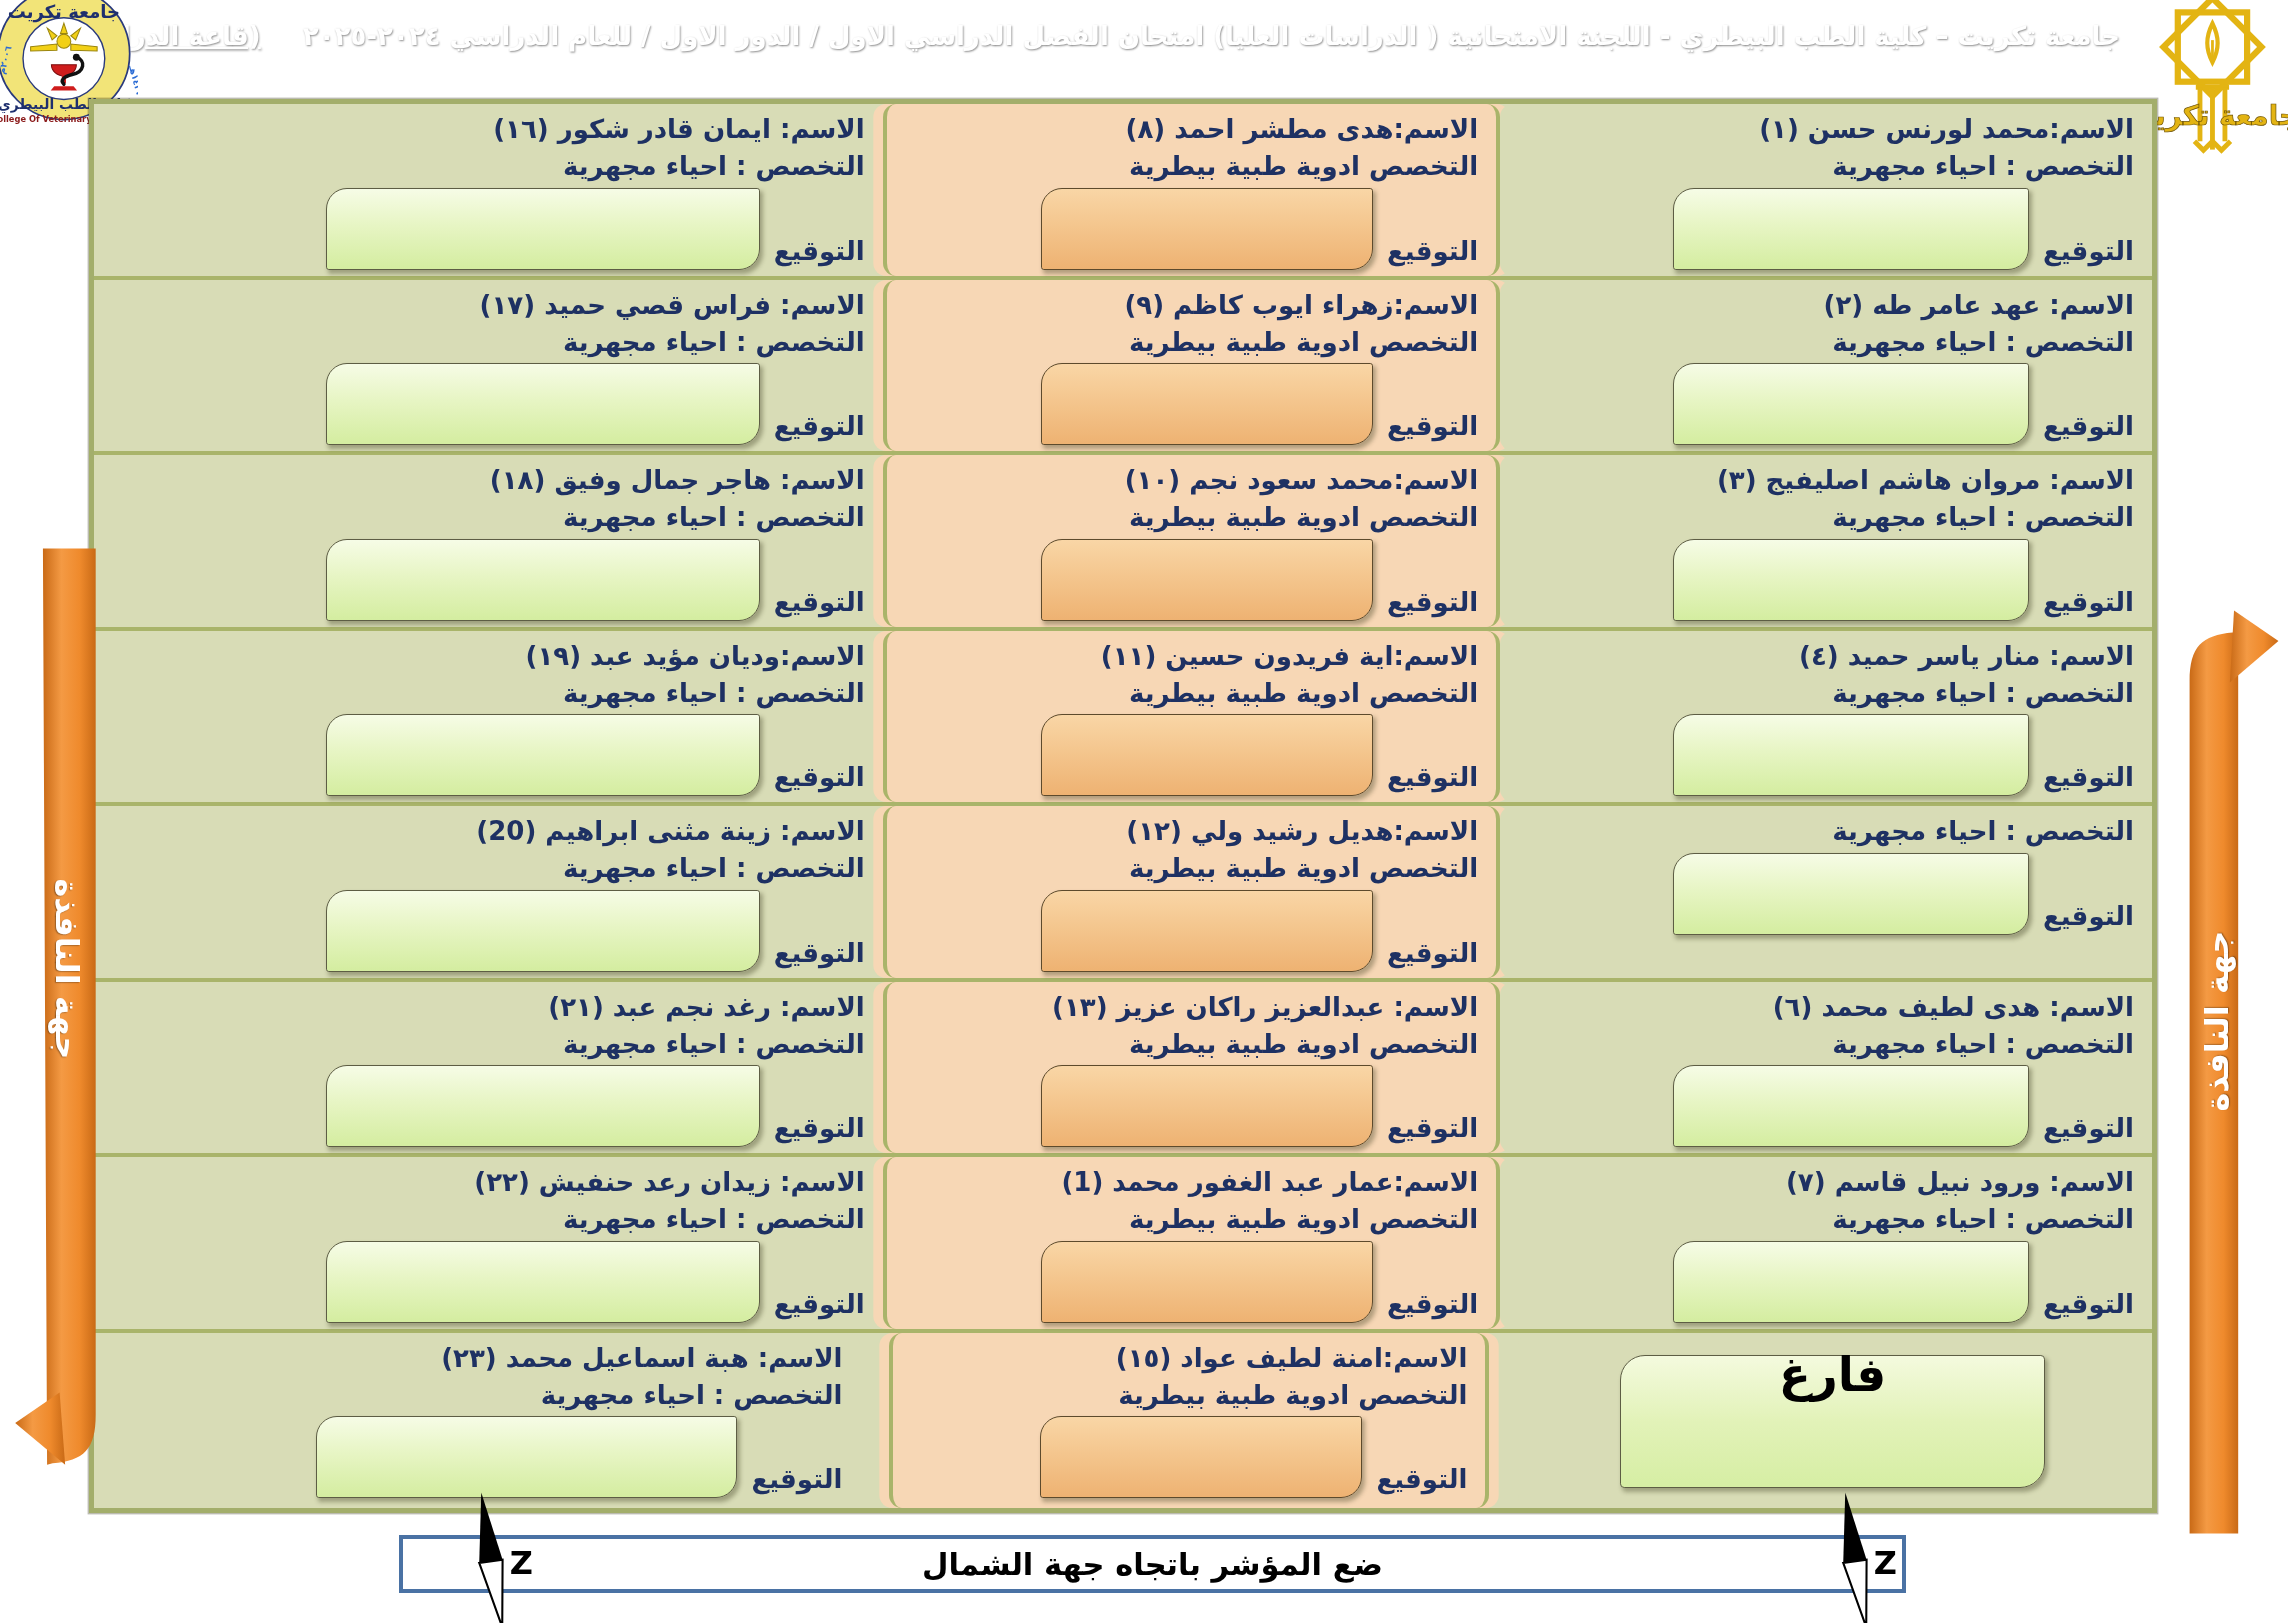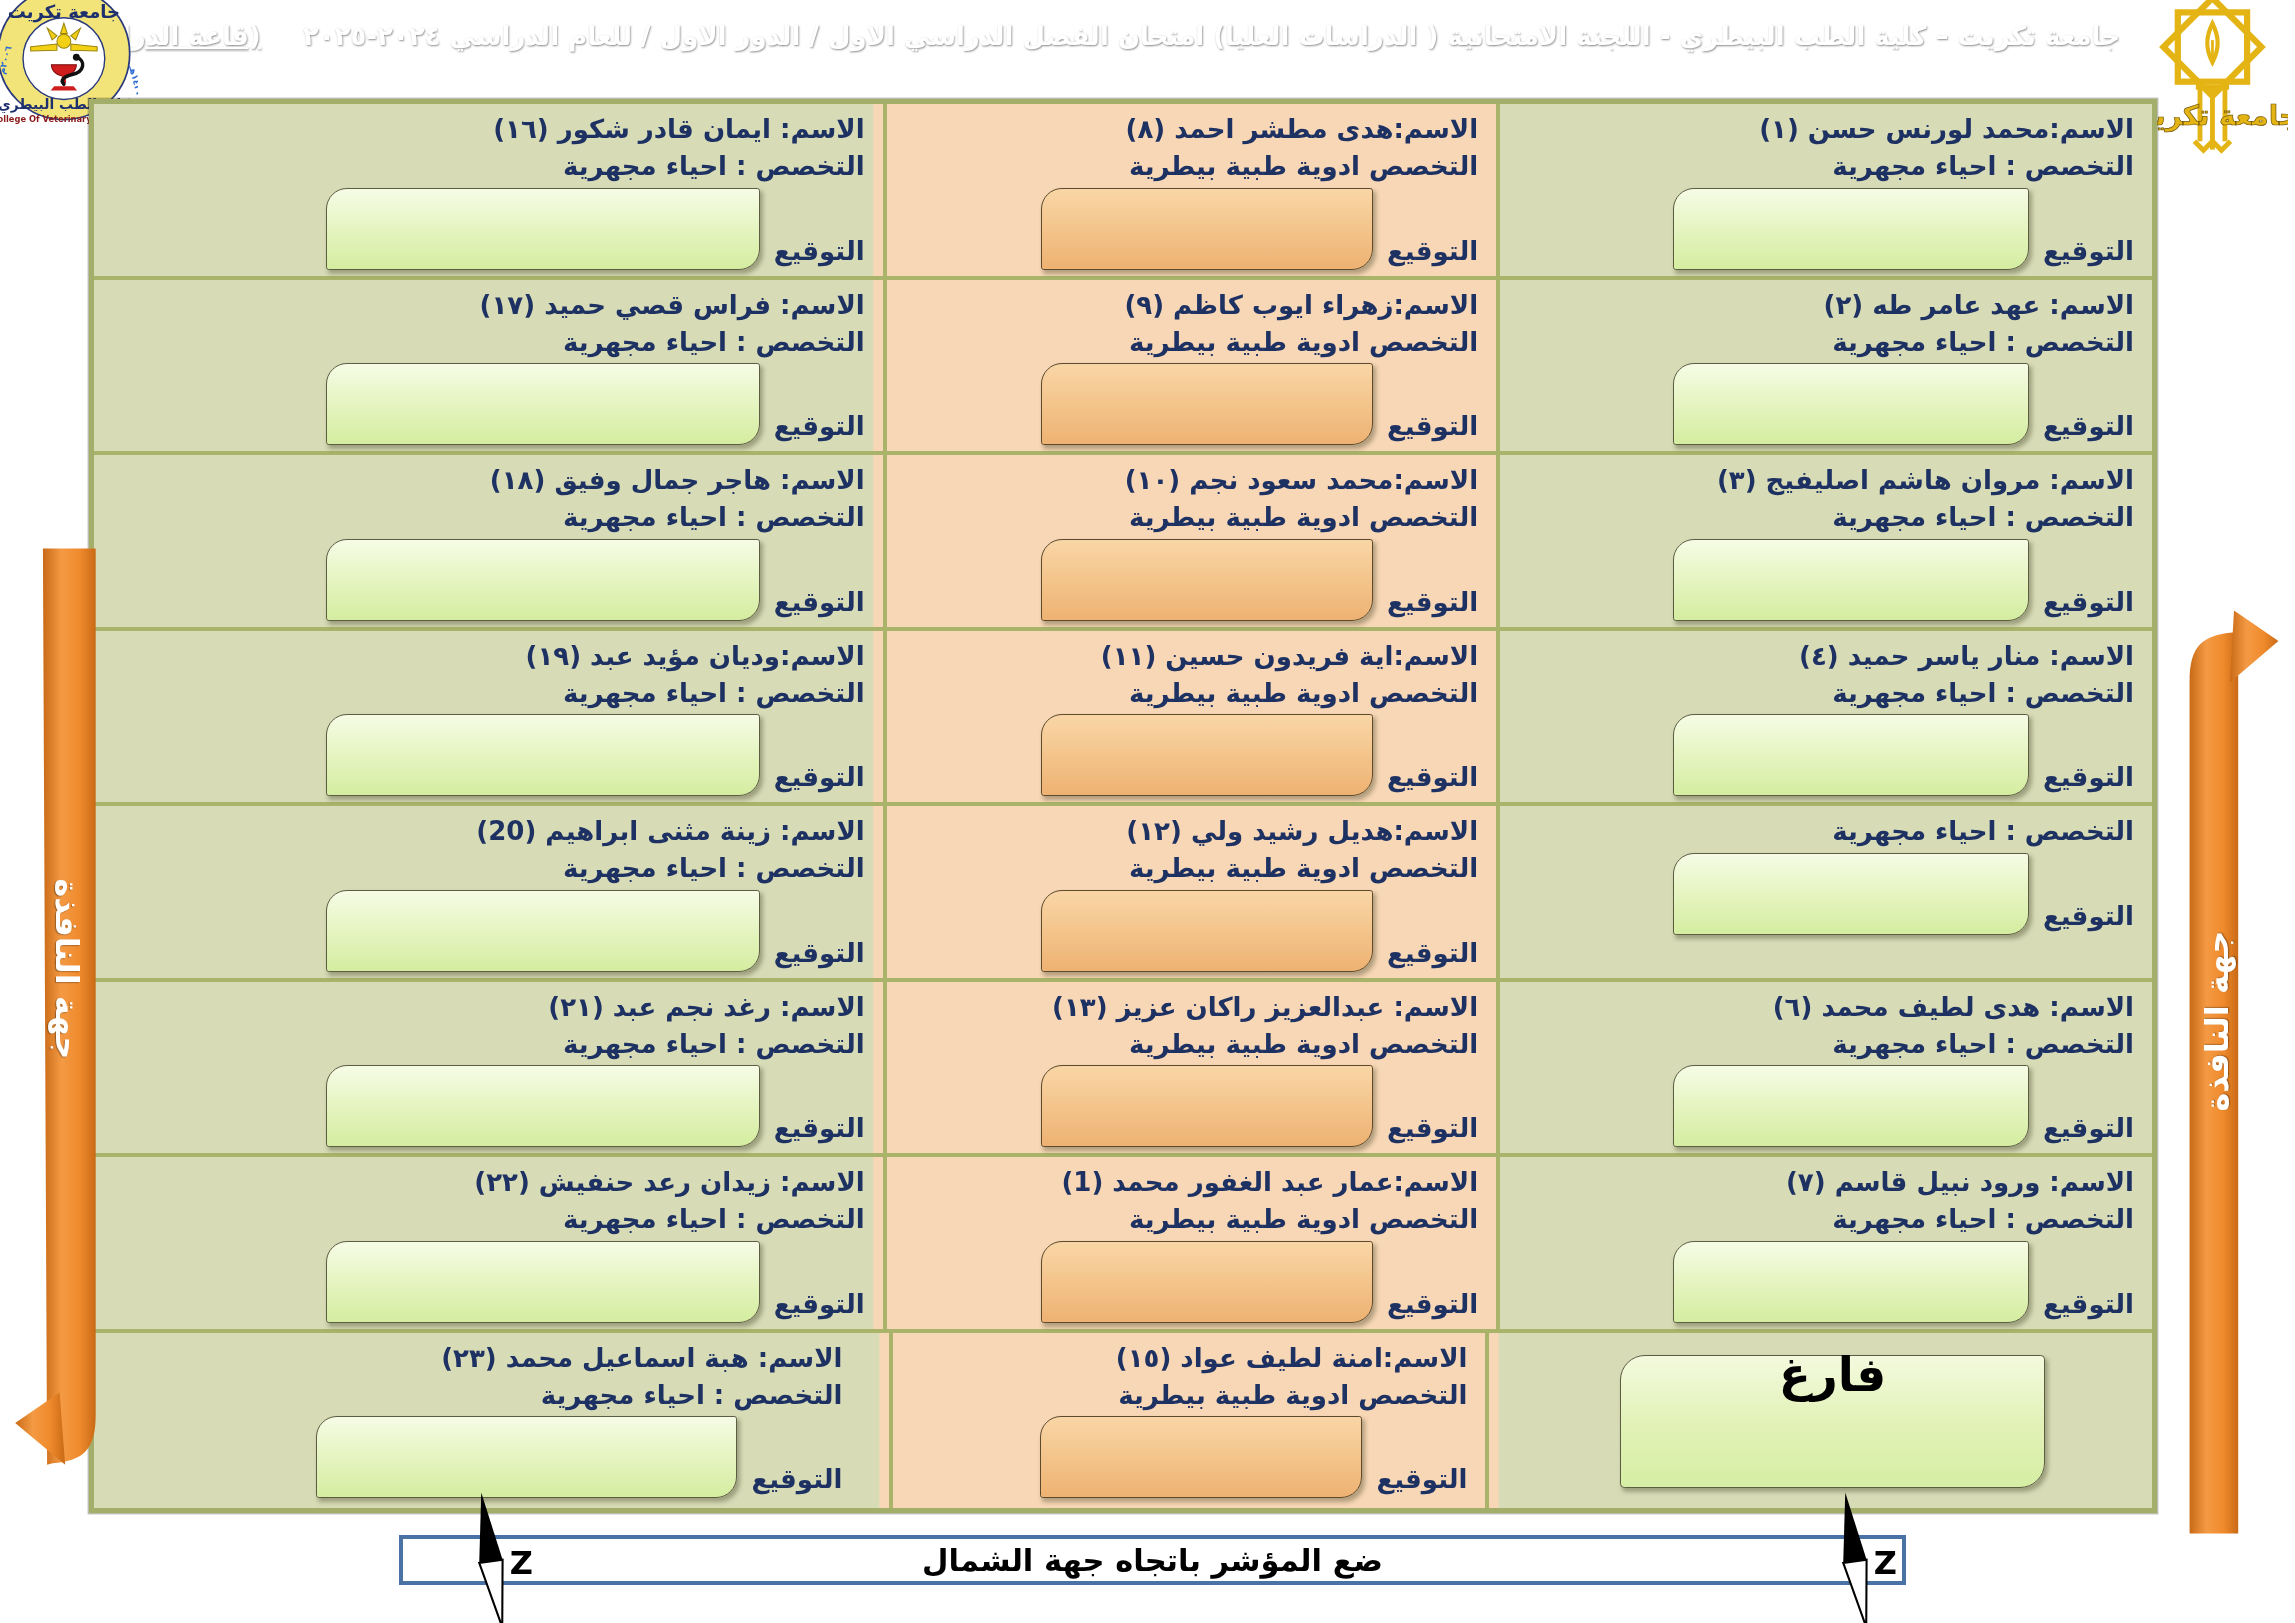--- a/index.html
+++ b/index.html
@@ -36,21 +36,21 @@
     box-sizing:border-box;border:5.6px solid var(--table-border);
     background:var(--sage);
     display:grid;grid-template-rows:repeat(8,1fr);
     box-shadow:0 0 0 1.4px rgba(60,60,30,.35);
   }
   .grid-row{display:grid;grid-template-columns:1142fr 894fr 944fr;border-bottom:4.2px solid var(--line);min-height:0;}
   .grid-row:last-child{border-bottom:none;gap:29px;}
   .cell{
     position:relative;box-sizing:border-box;min-width:0;min-height:0;
     padding:7px 18px 4.2px 12.5px;direction:rtl;
-    color:var(--navy);font-weight:bold;font-size:26px;line-height:37px;
+    color:var(--navy);font-weight:bold;font-size:26px;line-height:37px;border-radius:13px;
   }
   .cell.green{background:var(--sage);}
   .cell.peach{
     background:var(--peach);
     border-left:4.2px solid var(--line);border-right:4.2px solid var(--line);
     box-shadow:9.7px 0 0 var(--peach), -9.7px 0 0 var(--peach);
   }
   .name-line,.spec-line{white-space:nowrap;overflow:hidden;}
   .sig-row{display:flex;align-items:flex-end;gap:14px;margin-top:0;}
   .sig-label{flex:0 0 auto;}
@@ -81,21 +81,21 @@
   .banner svg{position:absolute;left:0;top:0;}
   .banner-label{
     position:absolute;left:50%;color:#fff;font-weight:bold;font-size:32px;white-space:nowrap;
     text-shadow:0.7px 1.4px 1.4px rgba(0,0,0,.35);
   }
   #banner-left .banner-label{top:44%;transform:translate(-50%,-50%) rotate(90deg);margin-left:-3.5px;}
   #banner-right .banner-label{top:46%;transform:translate(-50%,-50%) rotate(-90deg);margin-left:-8.3px;}
 
   
   .footer-bar{
-    position:absolute;left:399px;top:1535px;width:1507px;height:50px;
+    position:absolute;left:399px;top:1535px;width:1507px;height:58px;
     box-sizing:border-box;background:#ffffff;border:4.2px solid #4a72a4;
     display:flex;align-items:center;justify-content:center;
   }
   .footer-text{direction:rtl;color:#000;font-weight:bold;font-size:30.5px;}
   .compass{position:absolute;width:118px;height:146px;top:1489px;}
   #compass-left{left:432px;}
   #compass-right{left:1796px;}
 </style>
 </head>
 <body>

